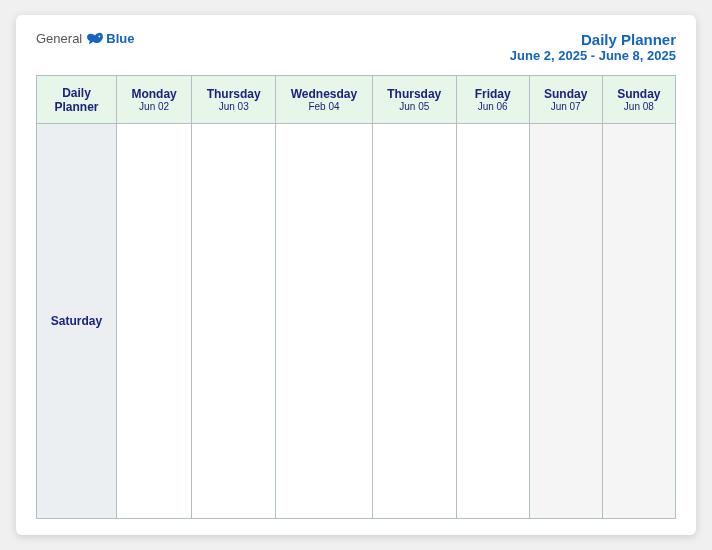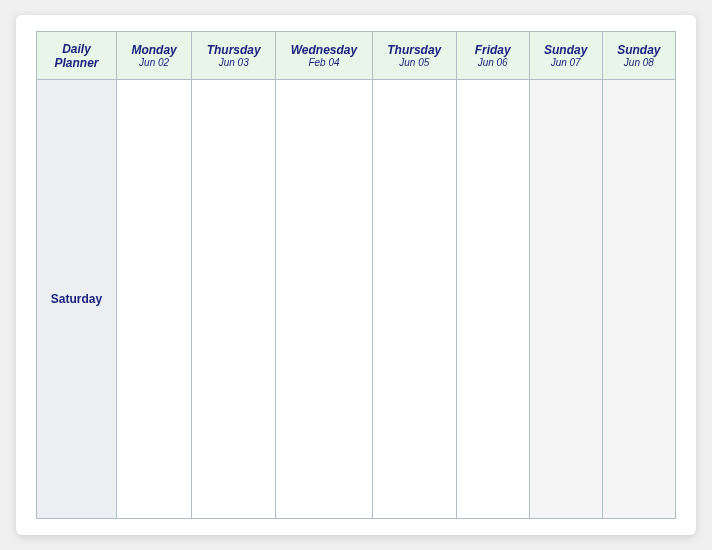--- a/index.html
+++ b/index.html
@@ -77,21 +77,20 @@
       text-align: center;
       vertical-align: middle;
     }
     .header-row th {
       background: #e8f5e9;
       padding: 6px 14px;
       font-size: 11px;
       color: #1a237e;
       font-weight: bold;
       height: 48px;
-      font-style: italic;
     }
     .header-row th .day-name {
       font-size: 12px;
       font-weight: bold;
       color: #1a237e;
       display: block;
     }
     .header-row th .day-date {
       font-size: 10px;
       font-weight: normal;
@@ -118,20 +117,36 @@
       min-width: 72px;
     }
     .weekend-cell {
       background: #f5f5f5;
     }
   </style>
 </head>
 <body>
 
 <div class="page">
+  <div class="header">
+    <div class="logo-area">
+      <div class="logo-text">
+        <span class="logo-general">General</span>
+        <svg class="logo-bird" viewBox="0 0 20 16" xmlns="http://www.w3.org/2000/svg">
+          <path d="M18 2 C16 0, 12 1, 10 4 C8 2, 4 1, 2 3 C0 5, 1 9, 4 10 L3 14 L8 11 C10 13, 14 13, 16 11 C19 9, 20 5, 18 2Z" fill="#1565c0"></path>
+          <circle cx="15" cy="5" r="1" fill="white"></circle>
+        </svg>
+        <span class="logo-blue">Blue</span>
+      </div>
+    </div>
+    <div class="title-area">
+      <div class="title-main">Daily Planner</div>
+      <div class="title-sub">June 2, 2025 - June 8, 2025</div>
+    </div>
+  </div>
 
   <table class="calendar-table">
     <thead>
       <tr class="header-row">
         <th class="daily-planner-header">
           <span class="day-name">Daily</span>
           <span class="day-name">Planner</span>
         </th>
         <th>
           <span class="day-name">Monday</span>

